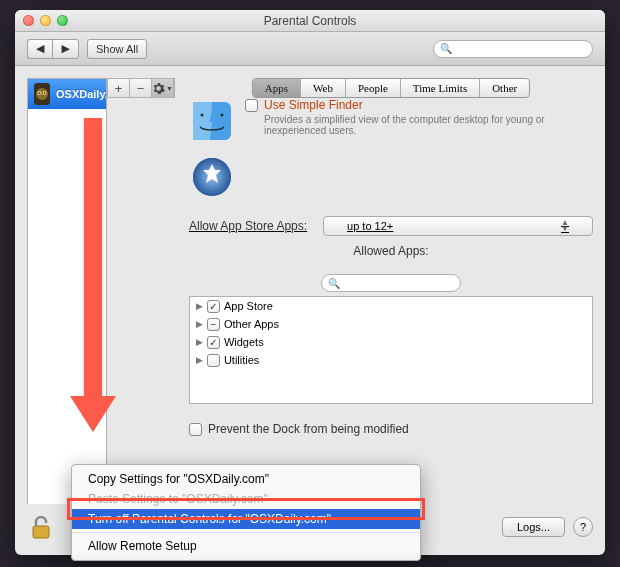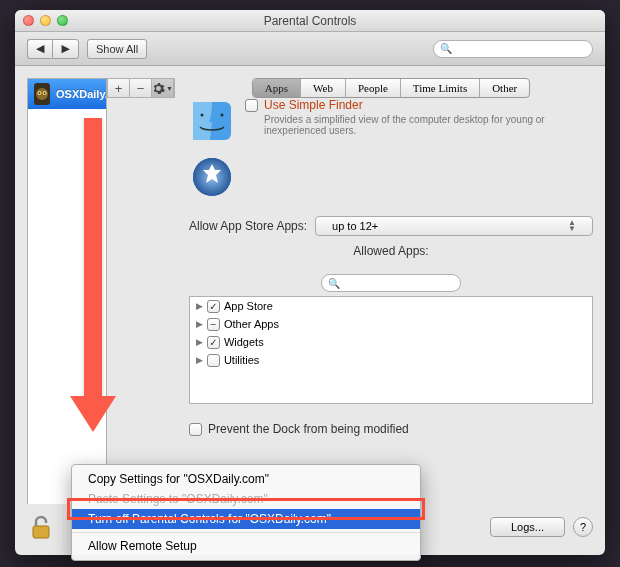--- a/index.html
+++ b/index.html
@@ -155,27 +155,27 @@
     .checkbox-row { display: flex; align-items: flex-start; gap: 6px; }
     .checkbox {
       width: 13px; height: 13px; border: 1px solid #888;
       border-radius: 3px; background: linear-gradient(#fff,#eee);
       margin-top: 1px; flex-shrink: 0;
       display: flex; align-items: center; justify-content: center;
       font-size: 10px; color: #333;
     }
     .section-title { font-size: 12px; color: #c2410c; }
     .section-desc { font-size: 10px; color: #777; margin-top: 2px; max-width: 310px; }
-    .allow-row { display: flex; align-items: center; gap: 8px; margin: 6px 0 8px 0; }
+    .allow-row { display: flex; align-items: center; gap: 0; margin: 6px 0 8px 0; text-decoration: underline; }
     .allow-row label { font-size: 12px; color: #333; }
     .select {
       flex: 1; height: 20px; background: linear-gradient(#fdfdfd,#e6e6e6);
       border: 1px solid #aaa; border-radius: 4px;
-      padding: 0 16px; display: flex; align-items: center; justify-content: space-between;
-      font-size: 11px; cursor: default;
+      padding: 0 23px; display: flex; align-items: center; justify-content: space-between;
+      font-size: 11px; cursor: default; margin-left: 16px;
     }
     .select .updown { font-size: 8px; color: #666; line-height: 6px; }
     .apps-header { display: flex; align-items: center; gap: 8px; margin-bottom: 4px; flex-direction: column; }
     .apps-header .spacer { flex: 1; }
     .apps-list {
       background: #fff; border: 1px solid #b0b0b0;
       height: 108px; overflow: auto;
     }
     .app-item { display: flex; align-items: center; gap: 4px; padding: 2px 6px; font-size: 11px; }
     .disclosure { color: #777; font-size: 9px; }
@@ -186,21 +186,21 @@
       left: 12px;
       right: 12px;
       display: flex;
       align-items: center;
       gap: 8px;
     }
     .lock-icon { width: 28px; height: 28px; }
     .logs-btn, .help-btn {
       height: 20px; background: linear-gradient(#fdfdfd,#e0e0e0);
       border: 1px solid #a0a0a0; border-radius: 4px;
-      padding: 0 20px; font-size: 11px; cursor: default;
+      padding: 0 14px; font-size: 11px; cursor: default;
       display: flex; align-items: center;
     }
     .help-btn { width: 20px; padding: 0; justify-content: center; border-radius: 50%; }
     .context-menu {
       position: absolute;
       top: 454px;
       left: 56px;
       width: 350px;
       background: rgba(248,248,248,0.98);
       border: 1px solid #b0b0b0;

